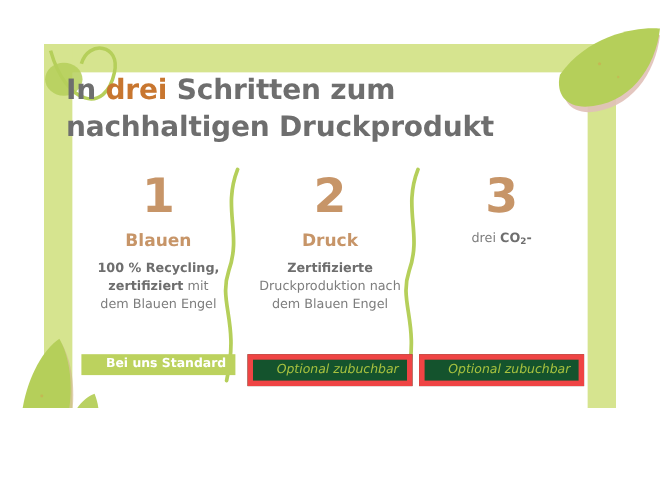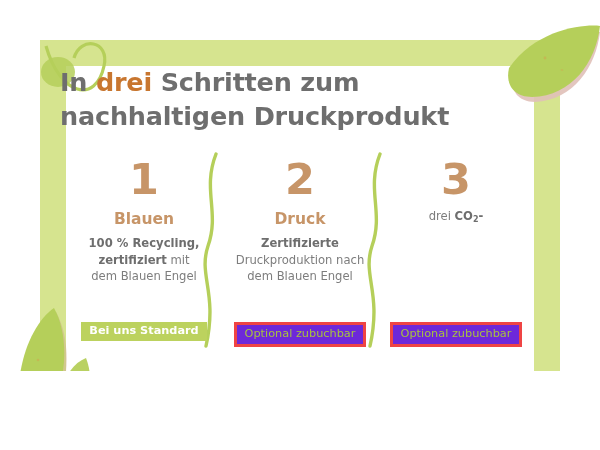--- a/index.html
+++ b/index.html
@@ -104,33 +104,34 @@
     left: 0;
     right: 0;
     top: 170px;
     display: flex;
     justify-content: center;
   }
   .badge {
     display: inline-block;
     font-size: 11.3px;
     font-weight: bold;
-    padding: 3px 8px 4px 8px;
+    padding: 3px 8px 4px 22px;
     line-height: 1.1;
     white-space: nowrap;
   }
   .badge.filled {
     background: #bcd25e;
     color: #ffffff;
   }
   .badge.outlined {
-    background: #6d28d9;
+    background: #14532d;
     color: #a8c23f;
-    border: 3px solid #ef4444;
+    border: 5px solid #ef4444;
     font-weight: normal;
+    font-style: italic;
   }
 
   
   .divider {
     position: absolute;
     top: 150px;
     width: 30px;
     height: 200px;
     pointer-events: none;
   }

